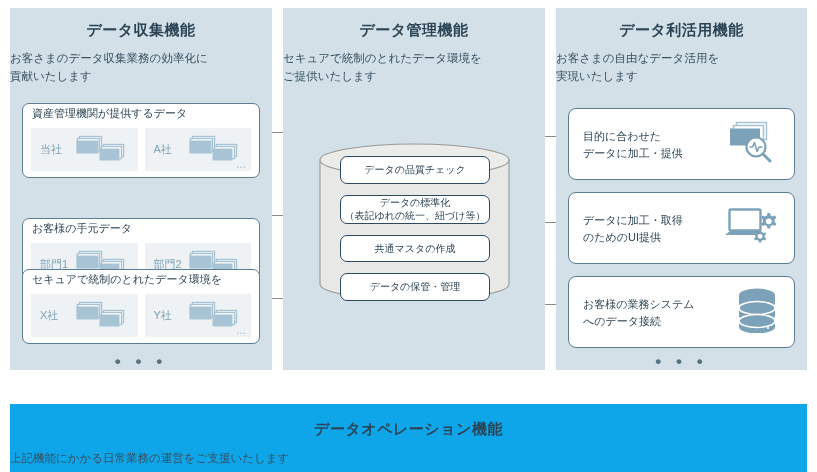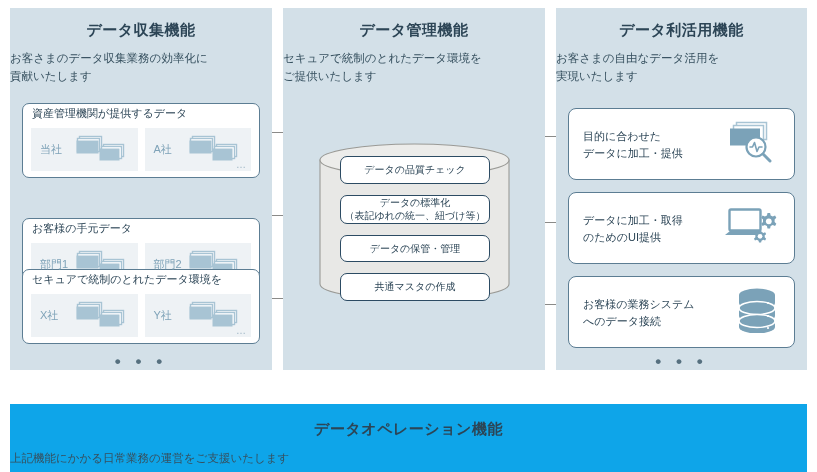--- a/index.html
+++ b/index.html
@@ -324,24 +324,24 @@
     </svg>
     <div class="proc-list">
       <div class="proc-box">
         <span>データの品質チェック</span>
       </div>
       <div class="proc-box two-line">
         <span>データの標準化</span><br>
         <span>（表記ゆれの統一、紐づけ等）</span>
       </div>
       <div class="proc-box">
+        <span>共通マスタの作成</span>
+      </div>
+      <div class="proc-box">
         <span>データの保管・管理</span>
-      </div>
-      <div class="proc-box">
-        <span>共通マスタの作成</span>
       </div>
     </div>
   </div>
 
   <div class="panel" id="panel-utilize">
     <div class="panel-title">データ利活用機能</div>
     <div class="panel-sub">
       <span>お客さまの自由なデータ活用を</span><br>
       <span>実現いたします</span>
     </div>

